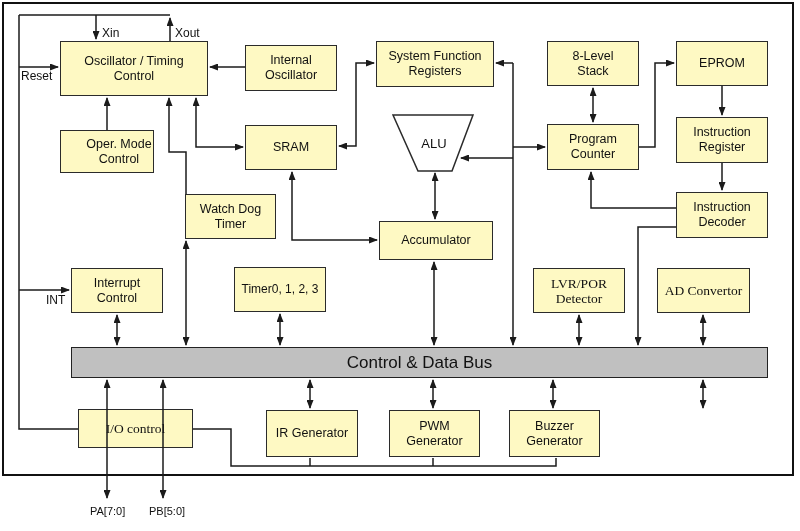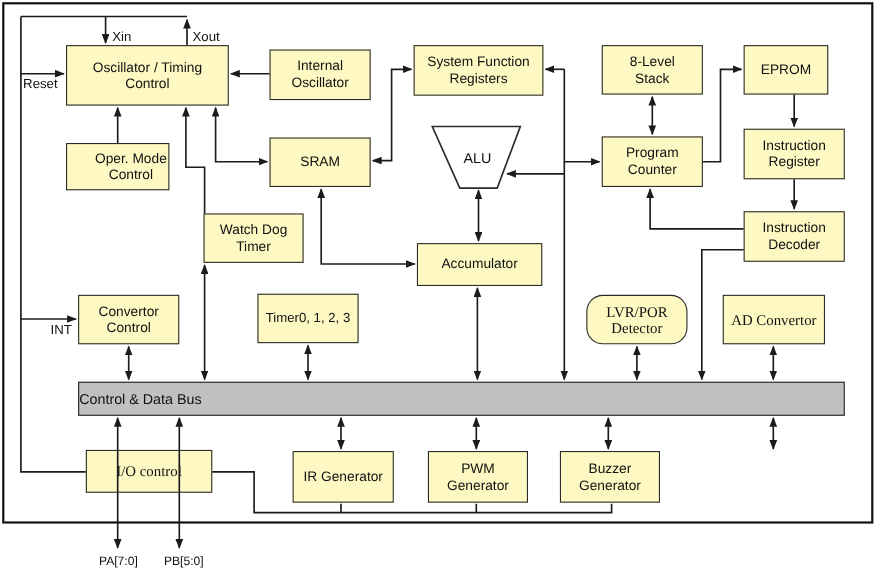--- a/index.html
+++ b/index.html
@@ -7,21 +7,21 @@
          font-family:"Liberation Sans", sans-serif;color:#111;}
   .frame{position:absolute;left:2px;top:2px;width:792px;height:474px;
          border:2px solid #111;box-sizing:border-box;background:transparent;}
   .box{position:absolute;box-sizing:border-box;background:#fef9c3;border:1.5px solid #2b2b2b;
        display:flex;flex-direction:column;align-items:center;justify-content:center;
        font-size:12.5px;line-height:15px;text-align:center;}
   .box span{display:block;white-space:nowrap;}
   .serif{font-family:"Liberation Serif", serif;font-size:13.5px;}
   .alignleft{align-items:flex-start;text-align:left;padding-left:11px;}
   .bus{position:absolute;box-sizing:border-box;background:#c0c0c0;border:1.2px solid #222;
-       display:flex;align-items:center;justify-content:flex-start;font-size:13px;}
+       display:flex;align-items:center;justify-content:center;font-size:17px;}
   .pin{position:absolute;font-size:12px;line-height:13px;white-space:nowrap;}
   .pin.small{font-size:11px;}
   svg.wires{position:absolute;left:0;top:0;pointer-events:none;}
 </style>
 </head>
 <body>
 
 <div class="stage">
 
   <div class="frame"></div>
@@ -35,21 +35,21 @@
     <span>Oscillator</span>
   </div>
   <div class="box" style="left:376px;top:41px;width:118px;height:46px;">
     <span>System Function</span>
     <span>Registers</span>
   </div>
   <div class="box" style="left:547px;top:41px;width:92px;height:45px;">
     <span>8-Level</span>
     <span>Stack</span>
   </div>
-  <div class="box" style="left:676px;top:41px;width:77px;height:45px;">
+  <div class="box" style="left:676px;top:41px;width:92px;height:45px;">
     <span>EPROM</span>
   </div>
   <div class="box" style="left:60px;top:130px;width:94px;height:43px;padding-left:24px;">
     <span>Oper. Mode</span>
     <span>Control</span>
   </div>
   <div class="box" style="left:245px;top:125px;width:92px;height:45px;">
     <span>SRAM</span>
   </div>
   <div class="box" style="left:547px;top:124px;width:92px;height:46px;">
@@ -65,27 +65,27 @@
     <span>Timer</span>
   </div>
   <div class="box" style="left:676px;top:192px;width:92px;height:46px;">
     <span>Instruction</span>
     <span>Decoder</span>
   </div>
   <div class="box" style="left:379px;top:221px;width:114px;height:39px;">
     <span>Accumulator</span>
   </div>
   <div class="box" style="left:71px;top:268px;width:92px;height:45px;">
-    <span>Convertor</span>
+    <span>Interrupt</span>
     <span>Control</span>
   </div>
   <div class="box" style="left:234px;top:267px;width:92px;height:45px;font-size:12px;">
     <span>Timer0, 1, 2, 3</span>
   </div>
-  <div class="box serif" style="left:533px;top:268px;width:92px;height:45px;border-radius:15px;">
+  <div class="box serif" style="left:533px;top:268px;width:92px;height:45px;">
     <span>LVR/POR</span>
     <span>Detector</span>
   </div>
   <div class="box serif" style="left:657px;top:268px;width:93px;height:45px;">
     <span>AD Convertor</span>
   </div>
 
   <div class="bus" style="left:71px;top:347px;width:697px;height:31px;">
     <span>Control &amp; Data Bus</span>
   </div>

